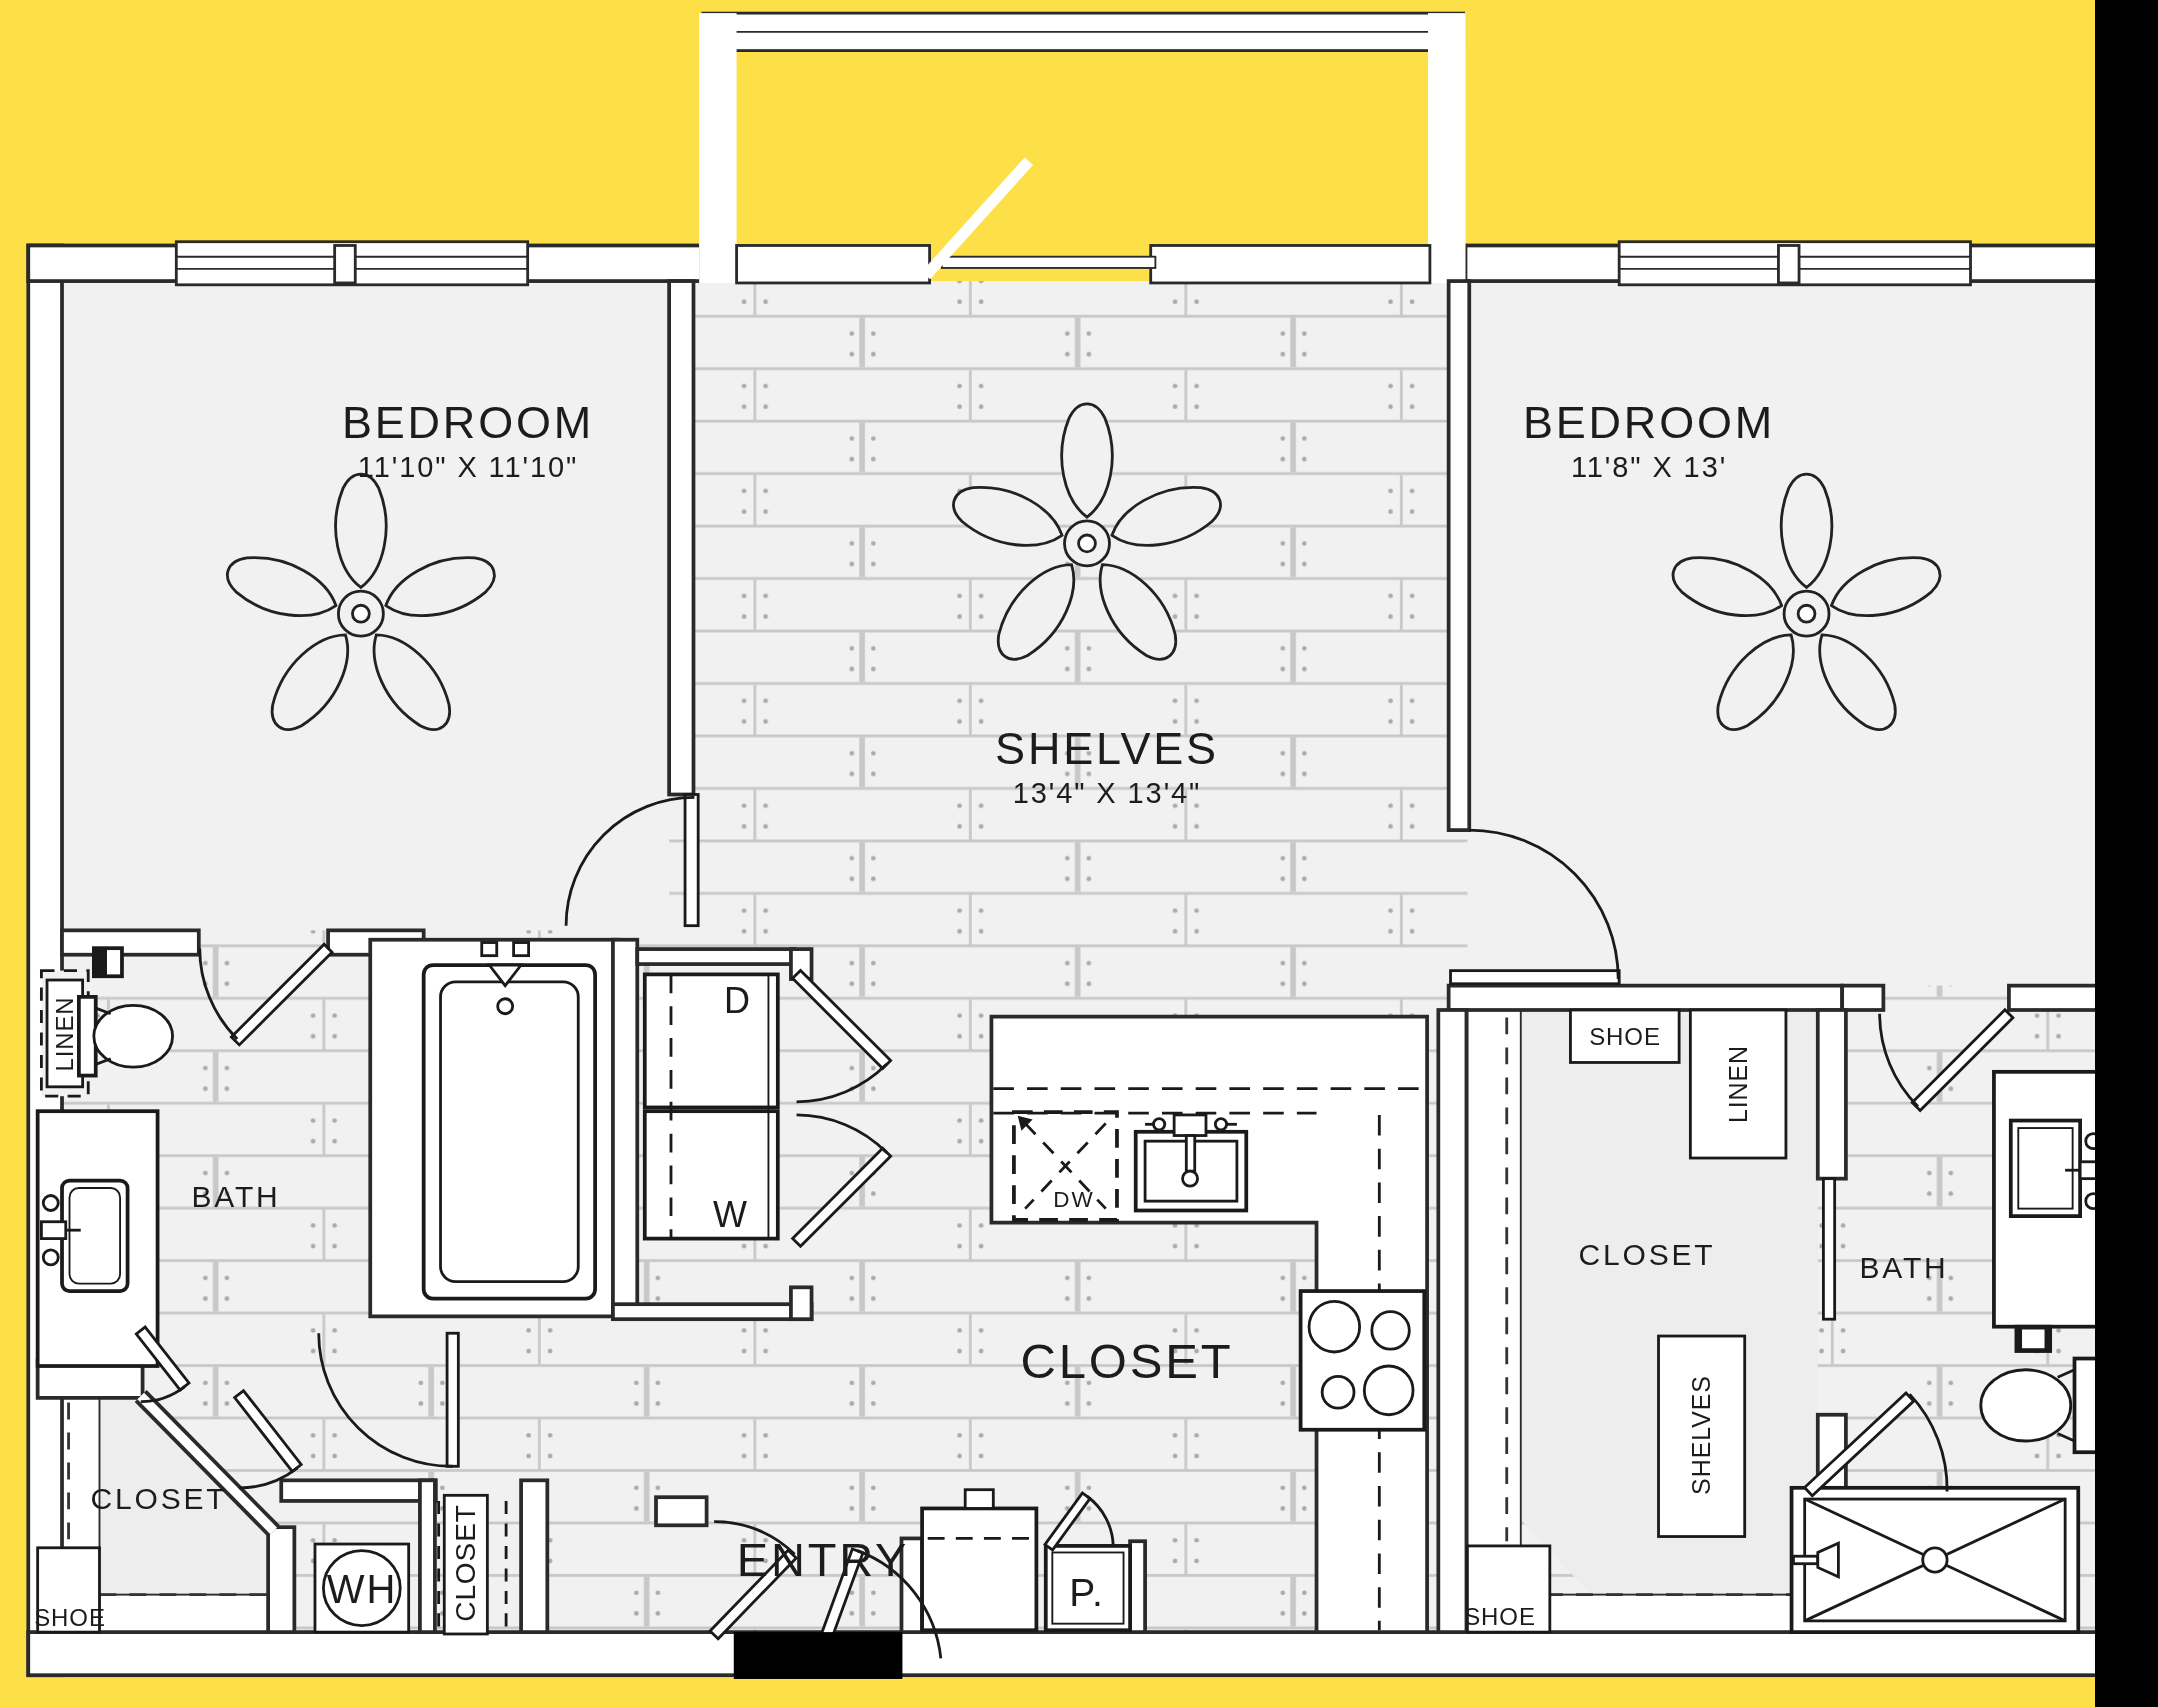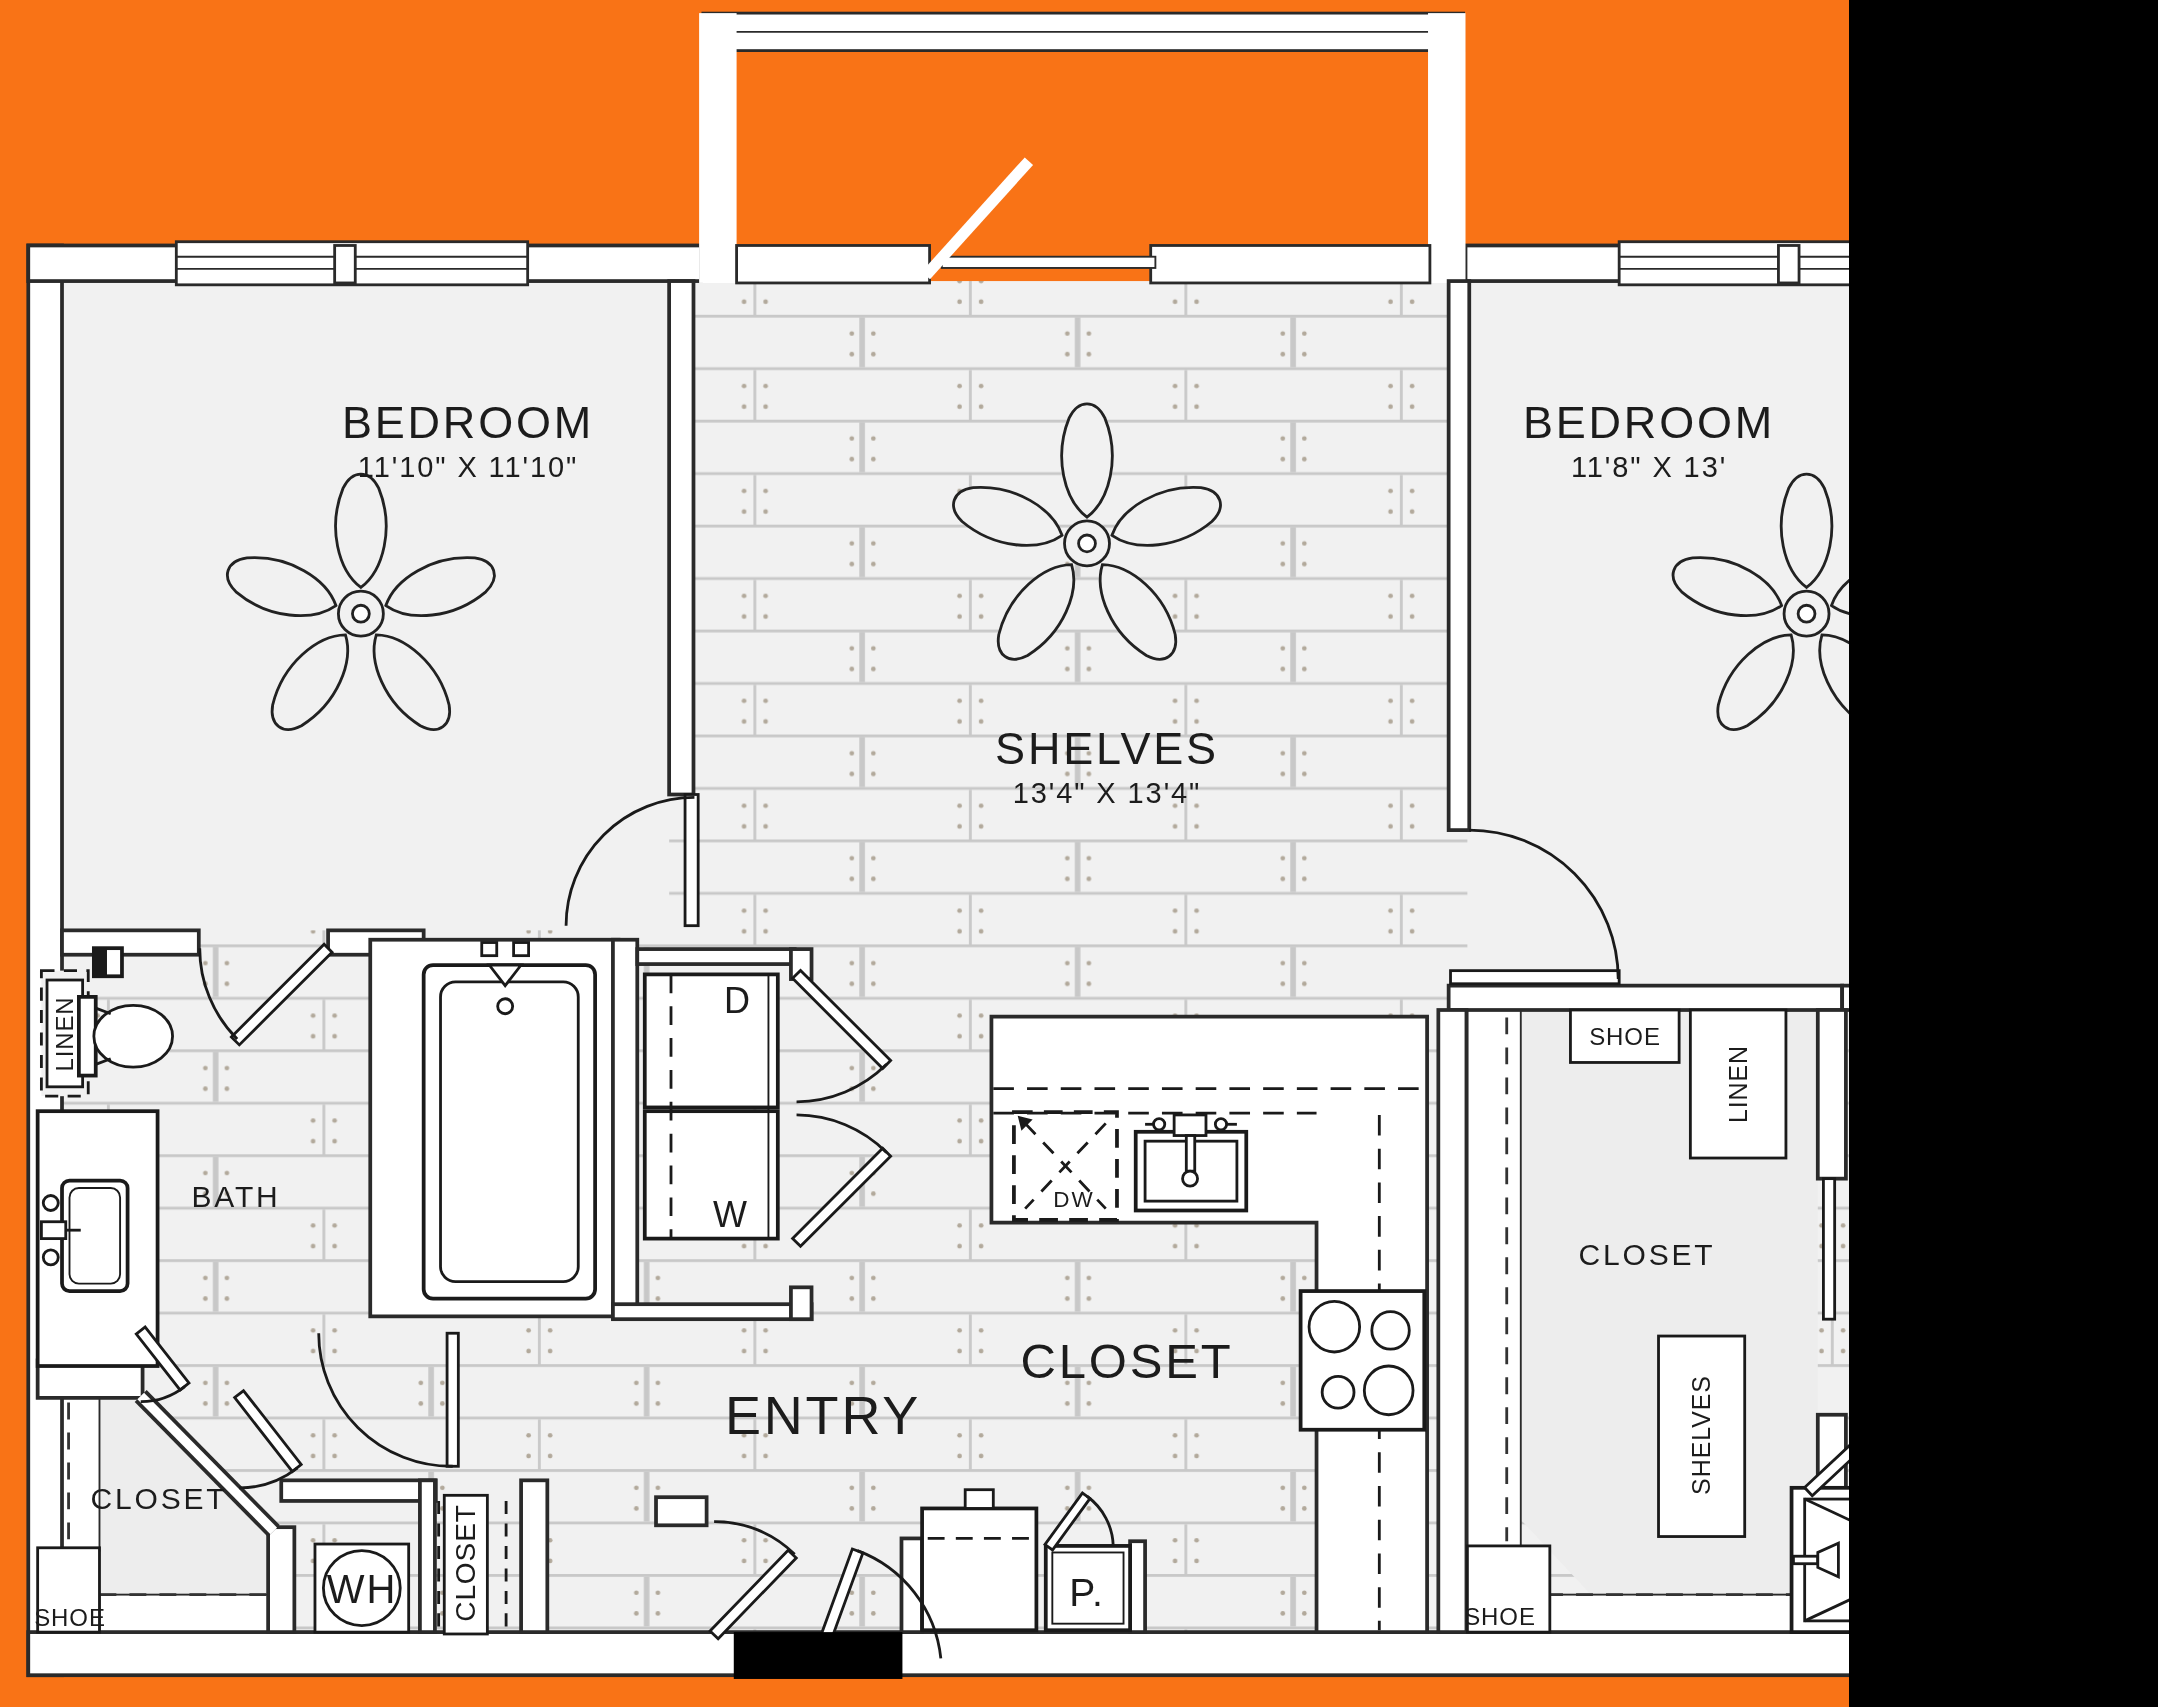--- a/index.html
+++ b/index.html
@@ -1,16 +1,16 @@
 <!DOCTYPE html>
 <html style="font-size:15px"><head>
 <meta charset="utf-8">
 <style>
   html,body{margin:0;padding:0;background:#000;}
-  #stage{position:relative;width:1849px;height:1708px;background:#f97316;overflow:hidden;
+  #stage{position:relative;width:2095px;height:1708px;background:#fde047;overflow:hidden;
          font-family:"Liberation Sans", sans-serif;color:#1c1c1c;}
   #plan-svg{position:absolute;left:0;top:0;}
   .label{position:absolute;transform:translate(-50%,-50%);white-space:nowrap;
          letter-spacing:1.9px;color:#1c1c1c;text-align:center;line-height:1.15;}
   .room-block{position:absolute;transform:translate(-50%,-50%);text-align:center;
          color:#1c1c1c;white-space:nowrap;}
   .room-name{font-size:45px;letter-spacing:2.8px;}
   .room-dims{font-size:29px;letter-spacing:1.9px;margin-top:1.9px;}
   .mid{font-size:30px;letter-spacing:2.8px;}
   .small{font-size:24px;letter-spacing:0.9px;}
@@ -319,21 +319,21 @@
   <div class="room-block" style="left:1649px;top:440px;">
     <div class="room-name">BEDROOM</div>
     <div class="room-dims">11'8" X 13'</div>
   </div>
 
   <div class="label mid" style="left:236px;top:1197px;">BATH</div>
   <div class="label mid" style="left:1904px;top:1268px;">BATH</div>
   <div class="label mid" style="left:159px;top:1499px;">CLOSET</div>
   <div class="label mid" style="left:1647px;top:1255px;">CLOSET</div>
   <div class="label mid" style="left:1127px;top:1361px;font-size:49px;">CLOSET</div>
-  <div class="label mid" style="left:823px;top:1415px;font-size:54px;">ENTRY</div>
+  <div class="label mid" style="left:823px;top:1560px;font-size:47px;">ENTRY</div>
 
   <div class="vlabel" style="left:65px;top:1034px;font-size:24px;">LINEN</div>
   <div class="vlabel" style="left:1738px;top:1084px;font-size:25px;">LINEN</div>
   <div class="vlabel" style="left:466px;top:1563px;font-size:28px;">CLOSET</div>
   <div class="vlabel" style="left:1701px;top:1435px;font-size:25px;">SHELVES</div>
 
   <div class="label small" style="left:70px;top:1618px;">SHOE</div>
   <div class="label small" style="left:1625px;top:1037px;">SHOE</div>
   <div class="label small" style="left:1500px;top:1617px;">SHOE</div>
 

